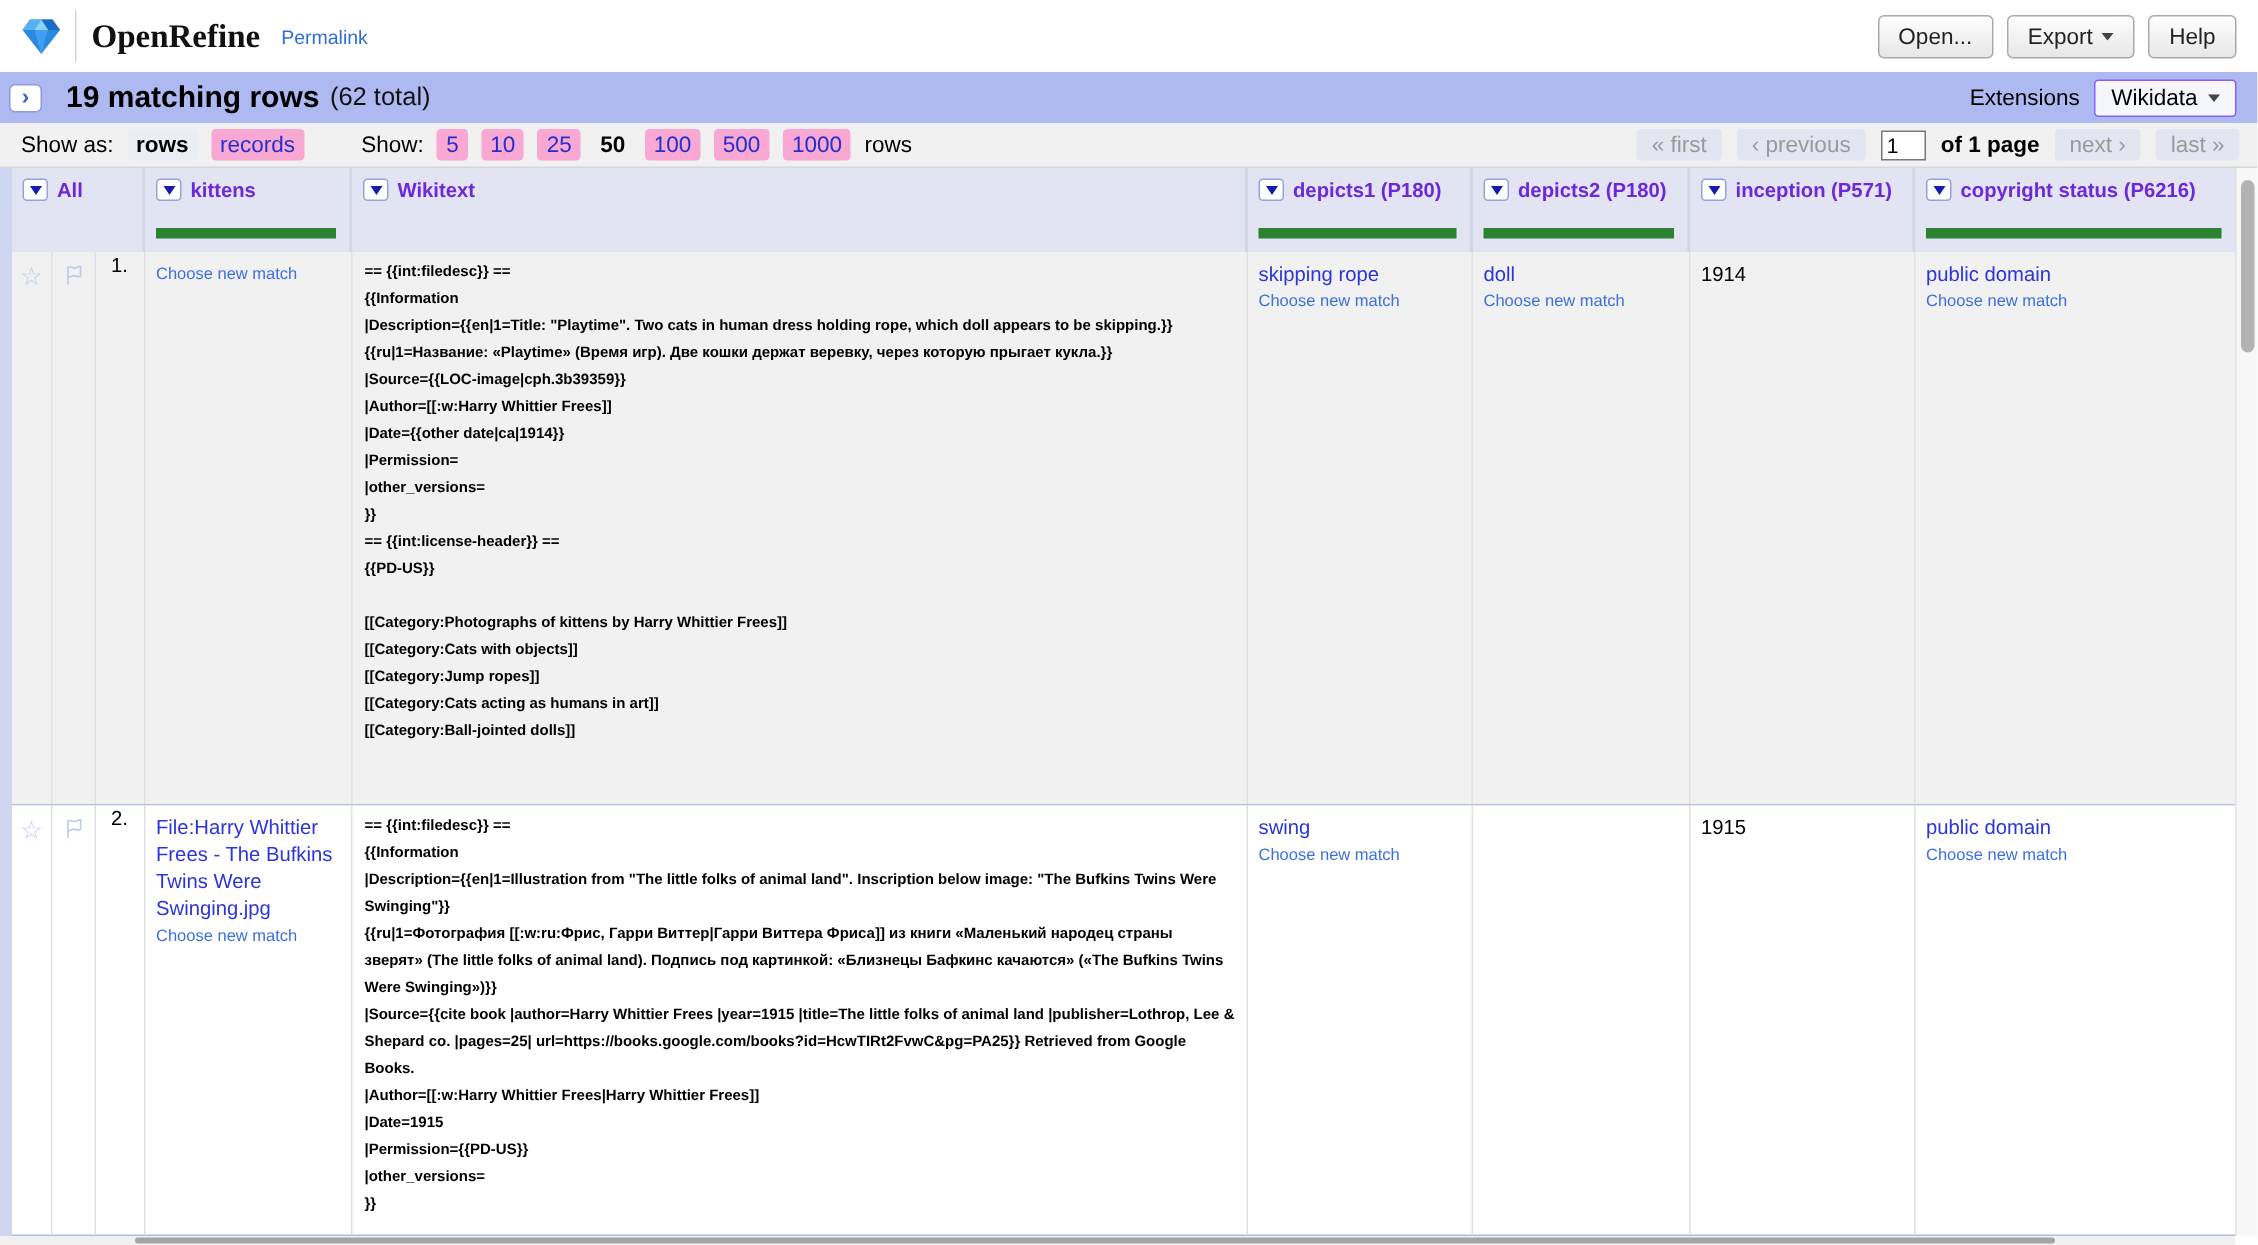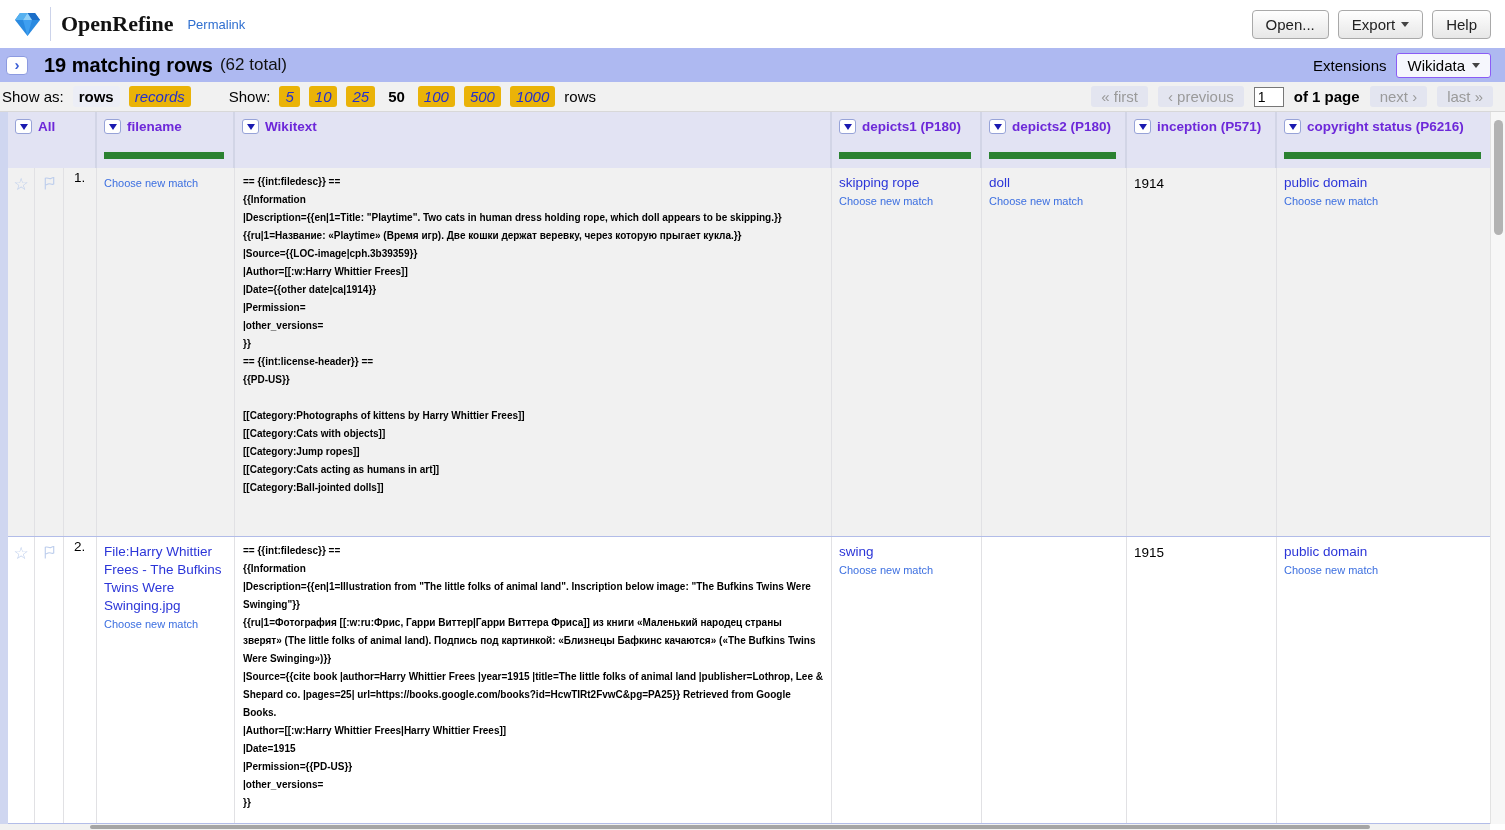--- a/index.html
+++ b/index.html
@@ -30,23 +30,23 @@
     font-family:"Liberation Sans", sans-serif; }
   .match-count { font-size:20px; font-weight:bold; color:#000; margin-left:16px; }
   .total-count { font-size:17px; color:#111; margin-left:7px; }
   .summary-right { margin-left:auto; display:flex; align-items:center; gap:10px; }
   .extensions-label { font-size:15px; color:#000; }
   .ext-btn { font-size:15px; color:#000; background:#f6f7fd; border:1px solid #8b5cf6; border-radius:3px;
     padding:3px 10px; display:flex; align-items:center; gap:7px; cursor:pointer; }
 
   
   .view-toolbar { position:absolute; top:82px; left:0; right:0; height:30px; background:#f1f1f1;
-    border-bottom:1px solid #d8d8d8; display:flex; align-items:center; padding:0 12px 0 2px; font-size:15px; }
+    border-bottom:1px solid #d8d8d8; display:flex; align-items:center; padding:0 12px 0 14px; font-size:15px; }
   .vt-label { color:#000; }
-  .pill { background:#eab308; border-radius:3px; padding:2px 6px; color:#2330cd; cursor:pointer; text-decoration:none;font-style:italic; }
+  .pill { background:#f9a8d4; border-radius:3px; padding:2px 6px; color:#2330cd; cursor:pointer; text-decoration:none; }
   .mode-selected { font-weight:bold; color:#000; background:#eceef6; border-radius:3px; padding:2px 6px; }
   .size-selected { font-weight:bold; color:#000; padding:2px 4px; }
   .vt-group { display:flex; align-items:center; gap:9px; }
   .gap-lg { margin-left:38px; }
   .pagination { margin-left:auto; display:flex; align-items:center; gap:10px; }
   .page-btn-disabled { background:#e3e5f0; border-radius:3px; padding:2px 10px; color:#9a9a9a; cursor:default; }
   .page-input { width:30px; height:20px; border:1px solid #777; font-size:14px; padding:1px 3px;
     font-family:"Liberation Sans", sans-serif; }
   .of-label { color:#000; font-weight:bold; }
 
@@ -172,21 +172,21 @@
             </span>
           <span class="th-label">All</span>
         </div>
         <div class="no-bar"></div>
       </div>
       <div class="th th-filename">
         <div class="th-top">
           <span class="menu-btn">
               <span class="menu-tri"></span>
             </span>
-          <span class="th-label">filename</span>
+          <span class="th-label">kittens</span>
         </div>
         <div class="recon-bar"></div>
       </div>
       <div class="th th-wikitext">
         <div class="th-top">
           <span class="menu-btn">
               <span class="menu-tri"></span>
             </span>
           <span class="th-label">Wikitext</span>
         </div>

